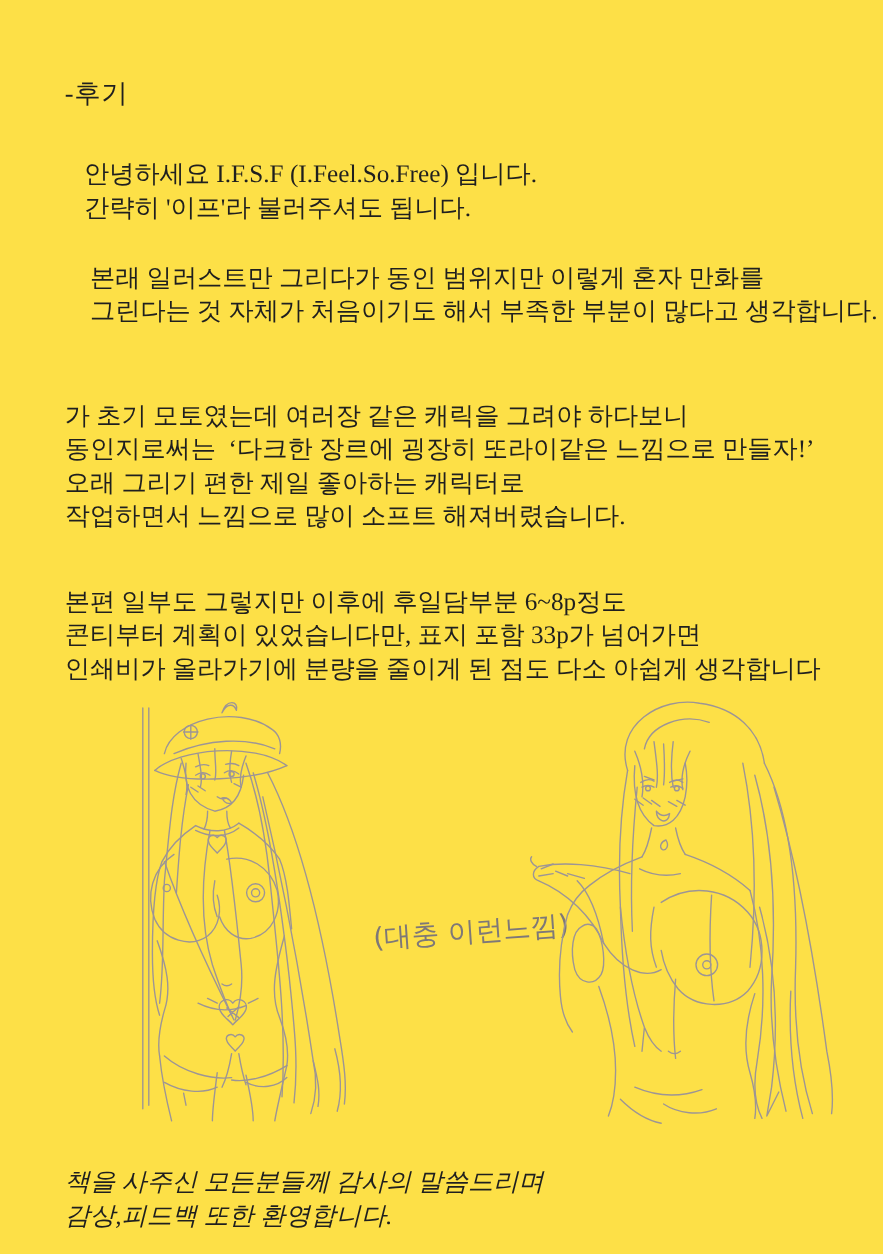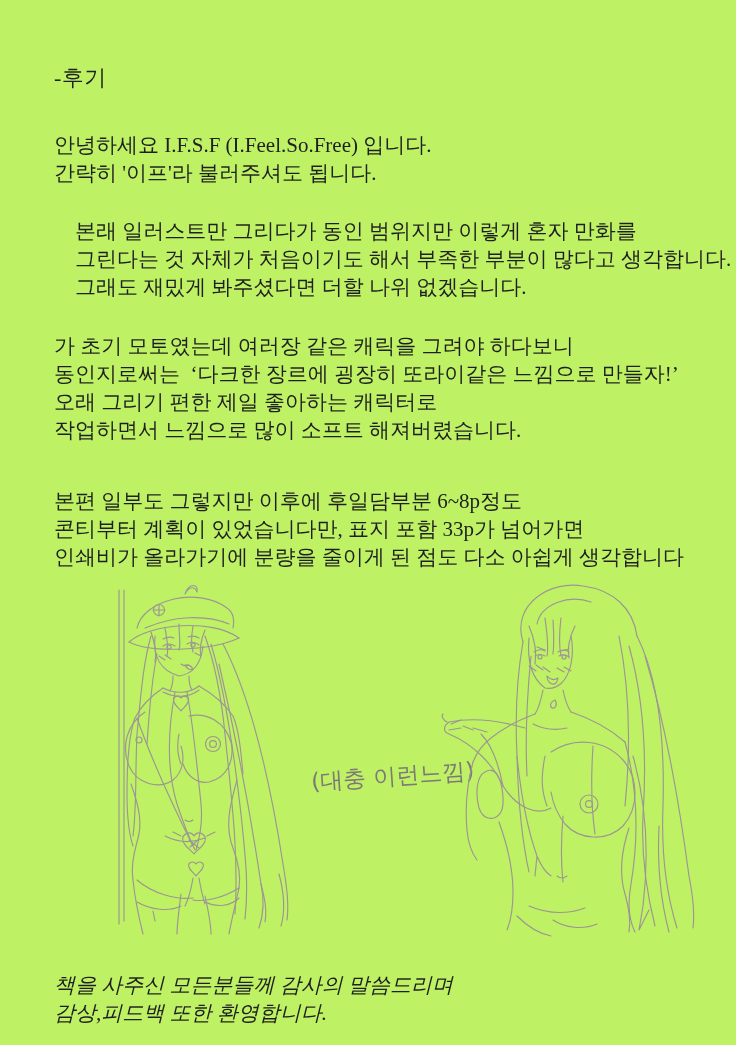--- a/index.html
+++ b/index.html
@@ -1,28 +1,28 @@
 <!DOCTYPE html>
 <html><head>
 <meta charset="utf-8">
 <style>
   html,body { margin:0; padding:0; background:#e8e8e8; }
   .page {
     position:relative; width:736px; height:1045px; margin:0 auto;
-    background:#bef264; overflow:hidden;
+    background:#fde047; overflow:hidden;
     font-family:"Liberation Serif","DejaVu Serif",serif;
     color:#1f1f1f;
   }
   .heading {
     position:absolute; left:54px; top:63px;
     font-size:22px; letter-spacing:0.5px;
   }
   .para { position:absolute; left:54px; font-size:21px; line-height:28px; }
   .para .line { white-space:pre; }
-  .p1 { top:131px; }
+  .p1 { top:131px;margin-left:16px; }
   .p2 { top:217px;margin-left:21px; }
   .p3 { top:332px; }
   .p4 { top:487px; }
   .closing { top:971px;font-style:italic; }
   .sketch { position:absolute; }
   .sketch-left  { left:93px;  top:584px; }
   .sketch-right { left:433px; top:576px; }
   .sketch g {
     fill:none; stroke:#9d9595; stroke-width:1.15;
     stroke-linecap:round; stroke-linejoin:round;
@@ -41,21 +41,20 @@
   <div class="heading">-후기</div>
 
   <div class="para p1">
     <div class="line">안녕하세요 I.F.S.F (I.Feel.So.Free) 입니다.</div>
     <div class="line">간략히 '이프'라 불러주셔도 됩니다.</div>
   </div>
 
   <div class="para p2">
     <div class="line">본래 일러스트만 그리다가 동인 범위지만 이렇게 혼자 만화를</div>
     <div class="line">그린다는 것 자체가 처음이기도 해서 부족한 부분이 많다고 생각합니다.</div>
-    <div class="line">그래도 재밌게 봐주셨다면 더할 나위 없겠습니다.</div>
   </div>
 
   <div class="para p3">
     <div class="line">가 초기 모토였는데 여러장 같은 캐릭을 그려야 하다보니</div>
     <div class="line">동인지로써는  ‘다크한 장르에 굉장히 또라이같은 느낌으로 만들자!’</div>
     <div class="line">오래 그리기 편한 제일 좋아하는 캐릭터로</div>
     <div class="line">작업하면서 느낌으로 많이 소프트 해져버렸습니다.</div>
   </div>
 
   <div class="para p4">

